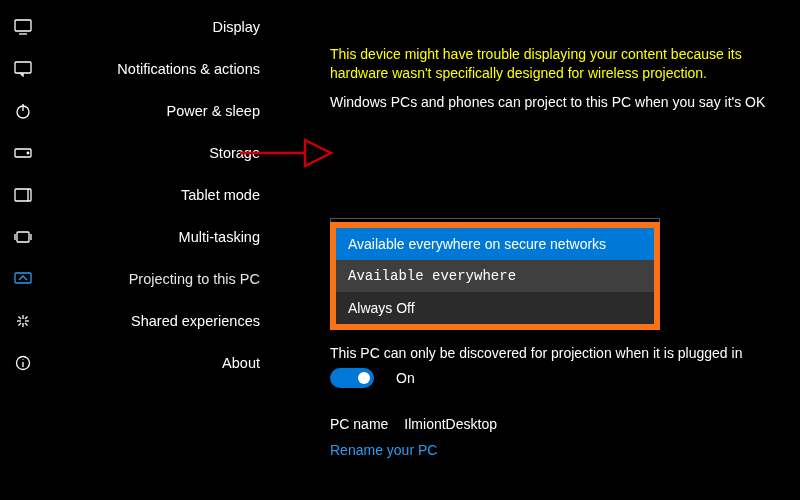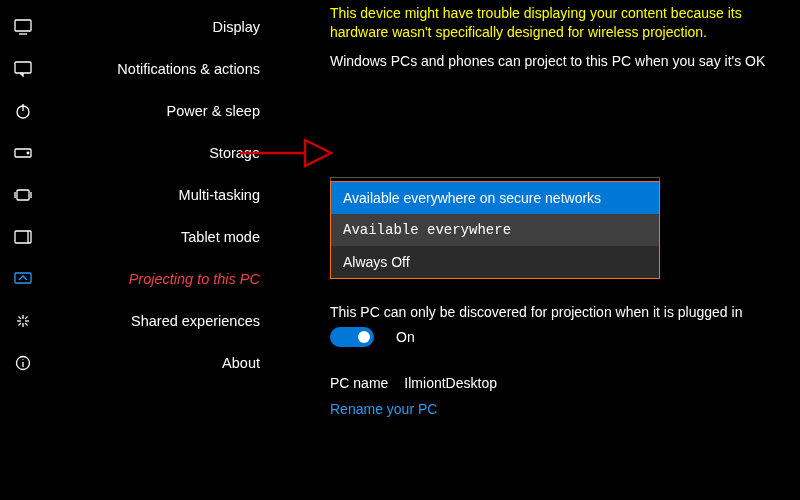--- a/index.html
+++ b/index.html
@@ -27,28 +27,29 @@
     justify-content: space-between;
   }
   .sidebar-item .icon {
     width: 22px;
     display: flex;
     align-items: center;
     justify-content: center;
     margin-right: 14px;
   }
   .sidebar-item .label { font-size: 14.5px; }
-  .sidebar-item.active .label { color:#ef4444;font-style:italic; }
+  .sidebar-item.active .label { color:#e5e5e5; }
   .sidebar-item.active .icon svg { stroke:#2a9bf4; }
   .sidebar-item.active .icon svg * { stroke:#2a9bf4; }
 
   .main {
     flex: 1;
     padding: 4px 30px 10px 70px;
     position: relative;
+    margin-top: 41px;
   }
   .warning {
     color: #ffff00;
     font-size: 14px;
     line-height: 1.35;
     margin-bottom: 10px;
     max-width: 470px;
   }
   .section-label {
     color:#fff;
@@ -59,21 +60,21 @@
   }
   .dropdown-wrap {
     position: relative;
     width: 330px;
   }
   .dropdown-pop {
     position:absolute;
     top:4px; left:0;
     width: 330px;
     background:#2b2b2b;
-    border:1px solid #f97316;
+    border:6px solid #f97316;
     z-index:5;
   }
   .dropdown-option {
     padding: 8px 12px;
     font-size:14px;
     cursor:pointer;
   }
   .dropdown-option.highlight {
     background:#0078d7;
   }
@@ -193,36 +194,36 @@
             <rect x="1" y="2" width="16" height="8" rx="1"></rect>
             <circle cx="14" cy="6" r="0.8" fill="#fff"></circle>
           </svg>
       </span>
       <span class="label">Storage</span>
     </div>
 
     <div class="sidebar-item">
       <span class="icon">
         <svg class="icons" width="18" height="14" viewBox="0 0 18 14">
+            <rect x="1" y="1" width="16" height="12" rx="1"></rect>
+            <line x1="14" y1="1" x2="14" y2="13"></line>
+          </svg>
+      </span>
+      <span class="label">Tablet mode</span>
+    </div>
+
+    <div class="sidebar-item">
+      <span class="icon">
+        <svg class="icons" width="18" height="14" viewBox="0 0 18 14">
             <rect x="3" y="2" width="12" height="10" rx="1"></rect>
             <line x1="1" y1="4" x2="1" y2="10"></line>
             <line x1="17" y1="4" x2="17" y2="10"></line>
           </svg>
       </span>
       <span class="label">Multi-tasking</span>
-    </div>
-
-    <div class="sidebar-item">
-      <span class="icon">
-        <svg class="icons" width="18" height="14" viewBox="0 0 18 14">
-            <rect x="1" y="1" width="16" height="12" rx="1"></rect>
-            <line x1="14" y1="1" x2="14" y2="13"></line>
-          </svg>
-      </span>
-      <span class="label">Tablet mode</span>
     </div>
 
     <div class="sidebar-item active">
       <span class="icon">
         <svg class="icons" width="18" height="14" viewBox="0 0 18 14">
             <rect x="1" y="1" width="16" height="10" rx="1"></rect>
             <path d="M5 8 L9 4 L13 8"></path>
           </svg>
       </span>
       <span class="label">Projecting to this PC</span>

